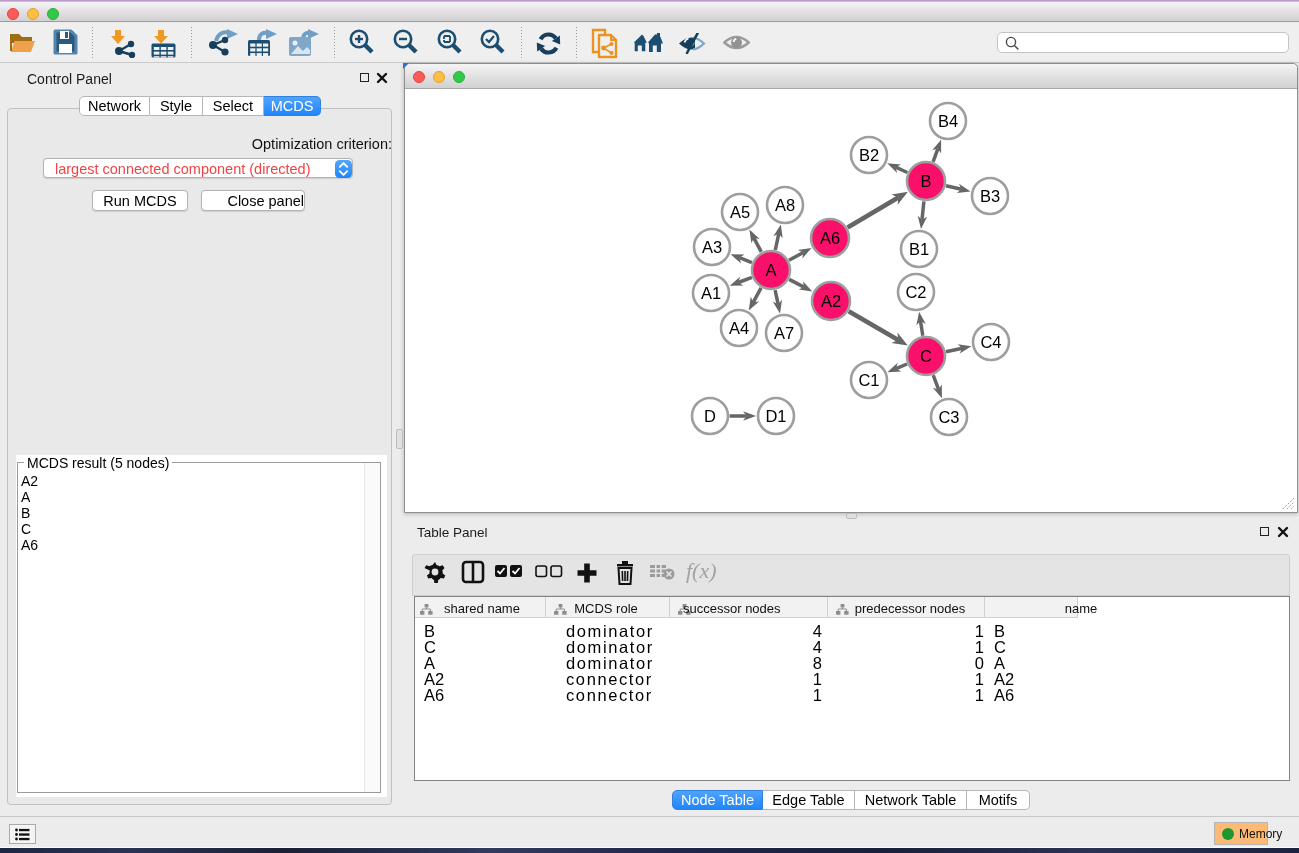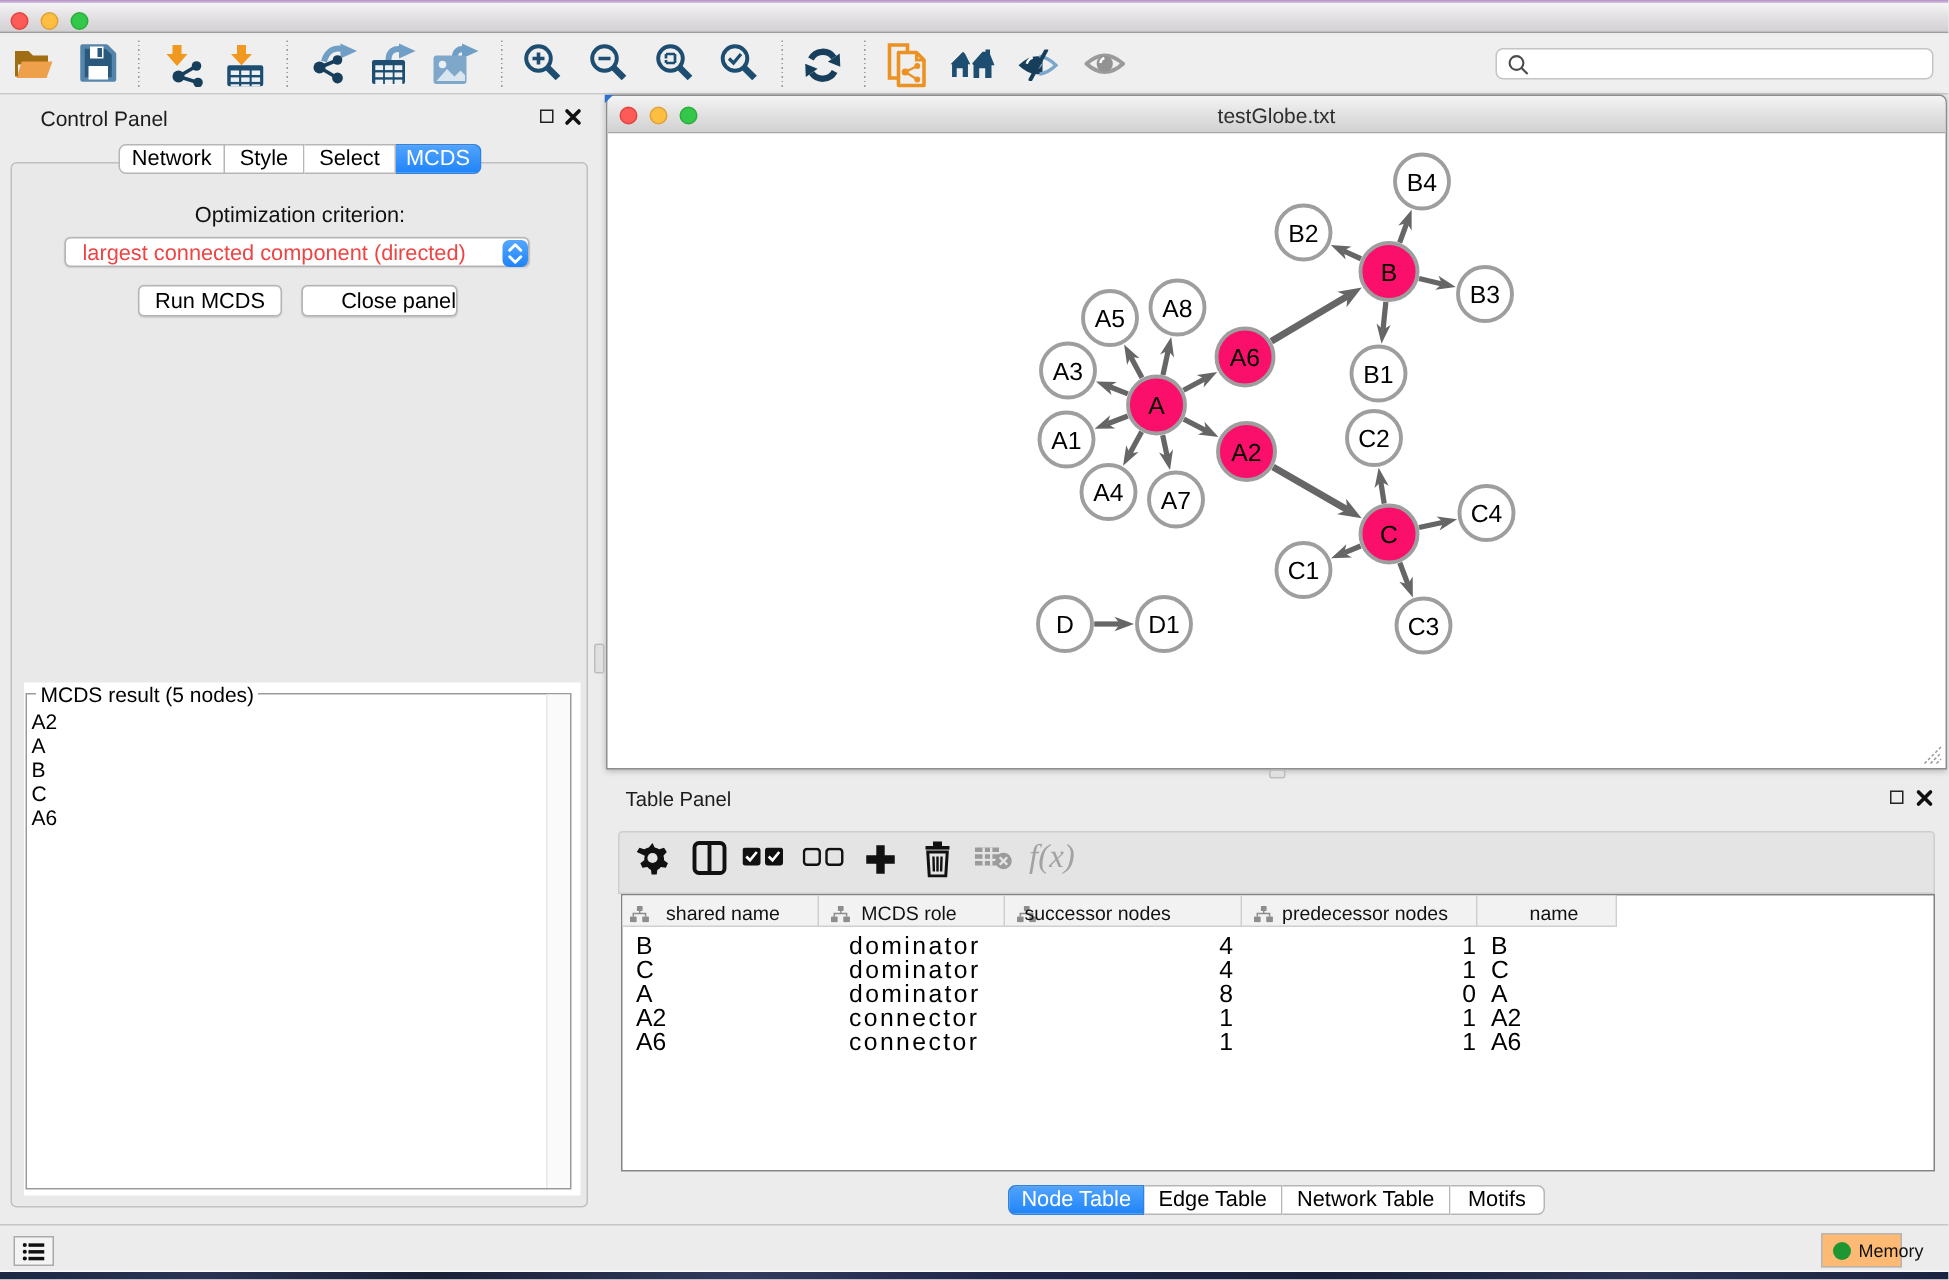--- a/index.html
+++ b/index.html
@@ -188,21 +188,21 @@
 <svg class="abs" style="left:376px;top:72px" width="12" height="12" viewBox="0 0 12 12">
     <path d="M2 2 L10 10 M10 2 L2 10" stroke="#111" stroke-width="2.4" stroke-linecap="round"></path>
   </svg>
 <div class="abs" style="left:7px;top:108px;width:385px;height:697px;background:#e9e9e9;border:1px solid #c0c0c0;border-radius:4px"></div>
 <div class="seg" style="left:79px;top:96px">
  <div style="width:71px">Network</div>
  <div style="width:53px">Style</div>
  <div style="width:61px">Select</div>
  <div class="sel" style="width:57px">MCDS</div>
 </div>
-<div class="abs" style="left:8px;top:136px;width:384px;text-align:center;font-size:14.5px;color:#111">Optimization criterion:</div>
+<div class="abs" style="left:8px;top:136px;width:384px;text-align:right;font-size:14.5px;color:#111">Optimization criterion:</div>
 
 <div class="abs" style="left:43px;top:158px;width:310px;height:20px;background:#fff;border:1px solid #b4b4b4;border-radius:4px;box-shadow:0 .5px 1px rgba(0,0,0,.12)">
  <div class="abs" style="left:11px;top:0;font-size:14.5px;color:#ef4444;line-height:20px;white-space:nowrap">largest connected component (directed)</div>
  <div class="abs" style="right:0px;top:0.5px;width:17.5px;height:18px;background:linear-gradient(#55a7fd,#1f83fa);border-radius:4.5px">
   <svg style="position:absolute;left:3.2px;top:2px" width="11" height="14" viewBox="0 0 11 14">
         <path d="M1.8 4.8 L5.5 1.1 L9.2 4.8" stroke="#fff" stroke-width="1.9" fill="none" stroke-linecap="round" stroke-linejoin="round"></path>
         <path d="M1.8 9.2 L5.5 12.9 L9.2 9.2" stroke="#fff" stroke-width="1.9" fill="none" stroke-linecap="round" stroke-linejoin="round"></path>
       </svg>
  </div>
 </div>
@@ -213,21 +213,20 @@
 <div class="abs" style="left:17px;top:462px;width:364px;height:331px;border:1px solid #9b9b9b"></div>
 <div class="abs" style="left:364px;top:463px;width:16px;height:329px;background:#fafafa;border-left:1px solid #e6e6e6"></div>
 <div class="abs" style="left:24px;top:456px;background:#fff;font-size:14px;color:#000;padding:0 3px;line-height:15px">MCDS result (5 nodes)</div>
 <div class="abs" style="left:21px;top:473px;font-size:14px;color:#000;line-height:16px">A2<br>A<br>B<br>C<br>A6</div>
 
 <div class="abs" style="left:404px;top:63px;width:894px;height:450px;background:#fff;border:1px solid #8e8e8e;border-radius:5px 5px 0 0;box-shadow:0 1px 4px rgba(0,0,0,.25)">
  <div style="height:25px;background:linear-gradient(#f5f4f5 0%,#e3e2e3 50%,#d2d1d2 100%);border-bottom:1px solid #a8a8a8;border-radius:5px 5px 0 0;position:relative">
   <div class="tl" style="left:8px;top:7px;background:#fc5b57;border:1px solid #e2443f"></div>
   <div class="tl" style="left:28px;top:7px;background:#fdbe41;border:1px solid #e0a135"></div>
   <div class="tl" style="left:48px;top:7px;background:#34c84a;border:1px solid #2bad3b"></div>
-  <div style="position:absolute;left:0;width:100%;text-align:center;top:5px;font-size:14px;color:#2e2e2e">testGlobe.txt</div>
  </div>
  <svg style="position:absolute;right:2px;bottom:2px" width="13" height="13" viewBox="0 0 13 13">
   <g stroke="#9a9a9a" stroke-width="1" stroke-dasharray="2 1.4">
         <line x1="1" y1="12" x2="12" y2="1"></line>
         <line x1="5" y1="12" x2="12" y2="5"></line>
         <line x1="9" y1="12" x2="12" y2="9"></line>
       </g>
  </svg>
 </div>
 <svg class="abs" style="left:403px;top:63px" width="6" height="6" viewBox="0 0 6 6">
@@ -406,21 +405,21 @@
       <rect x="4.6" y="0" width="3.8" height="3.4" rx=".5"></rect>
       <rect x="0" y="7" width="4.4" height="3.8" rx=".5"></rect>
       <rect x="8.2" y="7" width="4.4" height="3.8" rx=".5"></rect>
       <path d="M6.5 3.4 V5 M2.2 7 V5 H10.4 V7" stroke="#8d8d8d" stroke-width="1" fill="none"></path>
     </g>
   </svg>
 <div class="abs" style="left:412px;top:601px;width:140px;text-align:center;font-size:13px;color:#111">shared name</div>
 <div class="abs" style="left:536px;top:601px;width:140px;text-align:center;font-size:13px;color:#111">MCDS role</div>
 <div class="abs" style="left:683px;top:601px;width:140px;text-align:left;font-size:13px;color:#111">successor nodes</div>
 <div class="abs" style="left:840px;top:601px;width:140px;text-align:center;font-size:13px;color:#111">predecessor nodes</div>
-<div class="abs" style="left:966px;top:601px;width:140px;text-align:center;font-size:13px;color:#111">name</div>
+<div class="abs" style="left:1011px;top:601px;width:140px;text-align:center;font-size:13px;color:#111">name</div>
 <div class="abs" style="left:424px;top:623.4px;width:110px;font-size:16.5px;line-height:16px;color:#000;">B</div>
 <div class="abs" style="left:566px;top:623.4px;width:110px;font-size:16.5px;line-height:16px;color:#000;letter-spacing:1.6px">dominator</div>
 <div class="abs" style="left:700px;top:623.4px;width:122px;font-size:16.5px;line-height:16px;color:#000;text-align:right">4</div>
 <div class="abs" style="left:863px;top:623.4px;width:121px;font-size:16.5px;line-height:16px;color:#000;text-align:right">1</div>
 <div class="abs" style="left:994px;top:623.4px;width:80px;font-size:16.5px;line-height:16px;color:#000;">B</div>
 <div class="abs" style="left:424px;top:639.4px;width:110px;font-size:16.5px;line-height:16px;color:#000;">C</div>
 <div class="abs" style="left:566px;top:639.4px;width:110px;font-size:16.5px;line-height:16px;color:#000;letter-spacing:1.6px">dominator</div>
 <div class="abs" style="left:700px;top:639.4px;width:122px;font-size:16.5px;line-height:16px;color:#000;text-align:right">4</div>
 <div class="abs" style="left:863px;top:639.4px;width:121px;font-size:16.5px;line-height:16px;color:#000;text-align:right">1</div>
 <div class="abs" style="left:994px;top:639.4px;width:80px;font-size:16.5px;line-height:16px;color:#000;">C</div>

